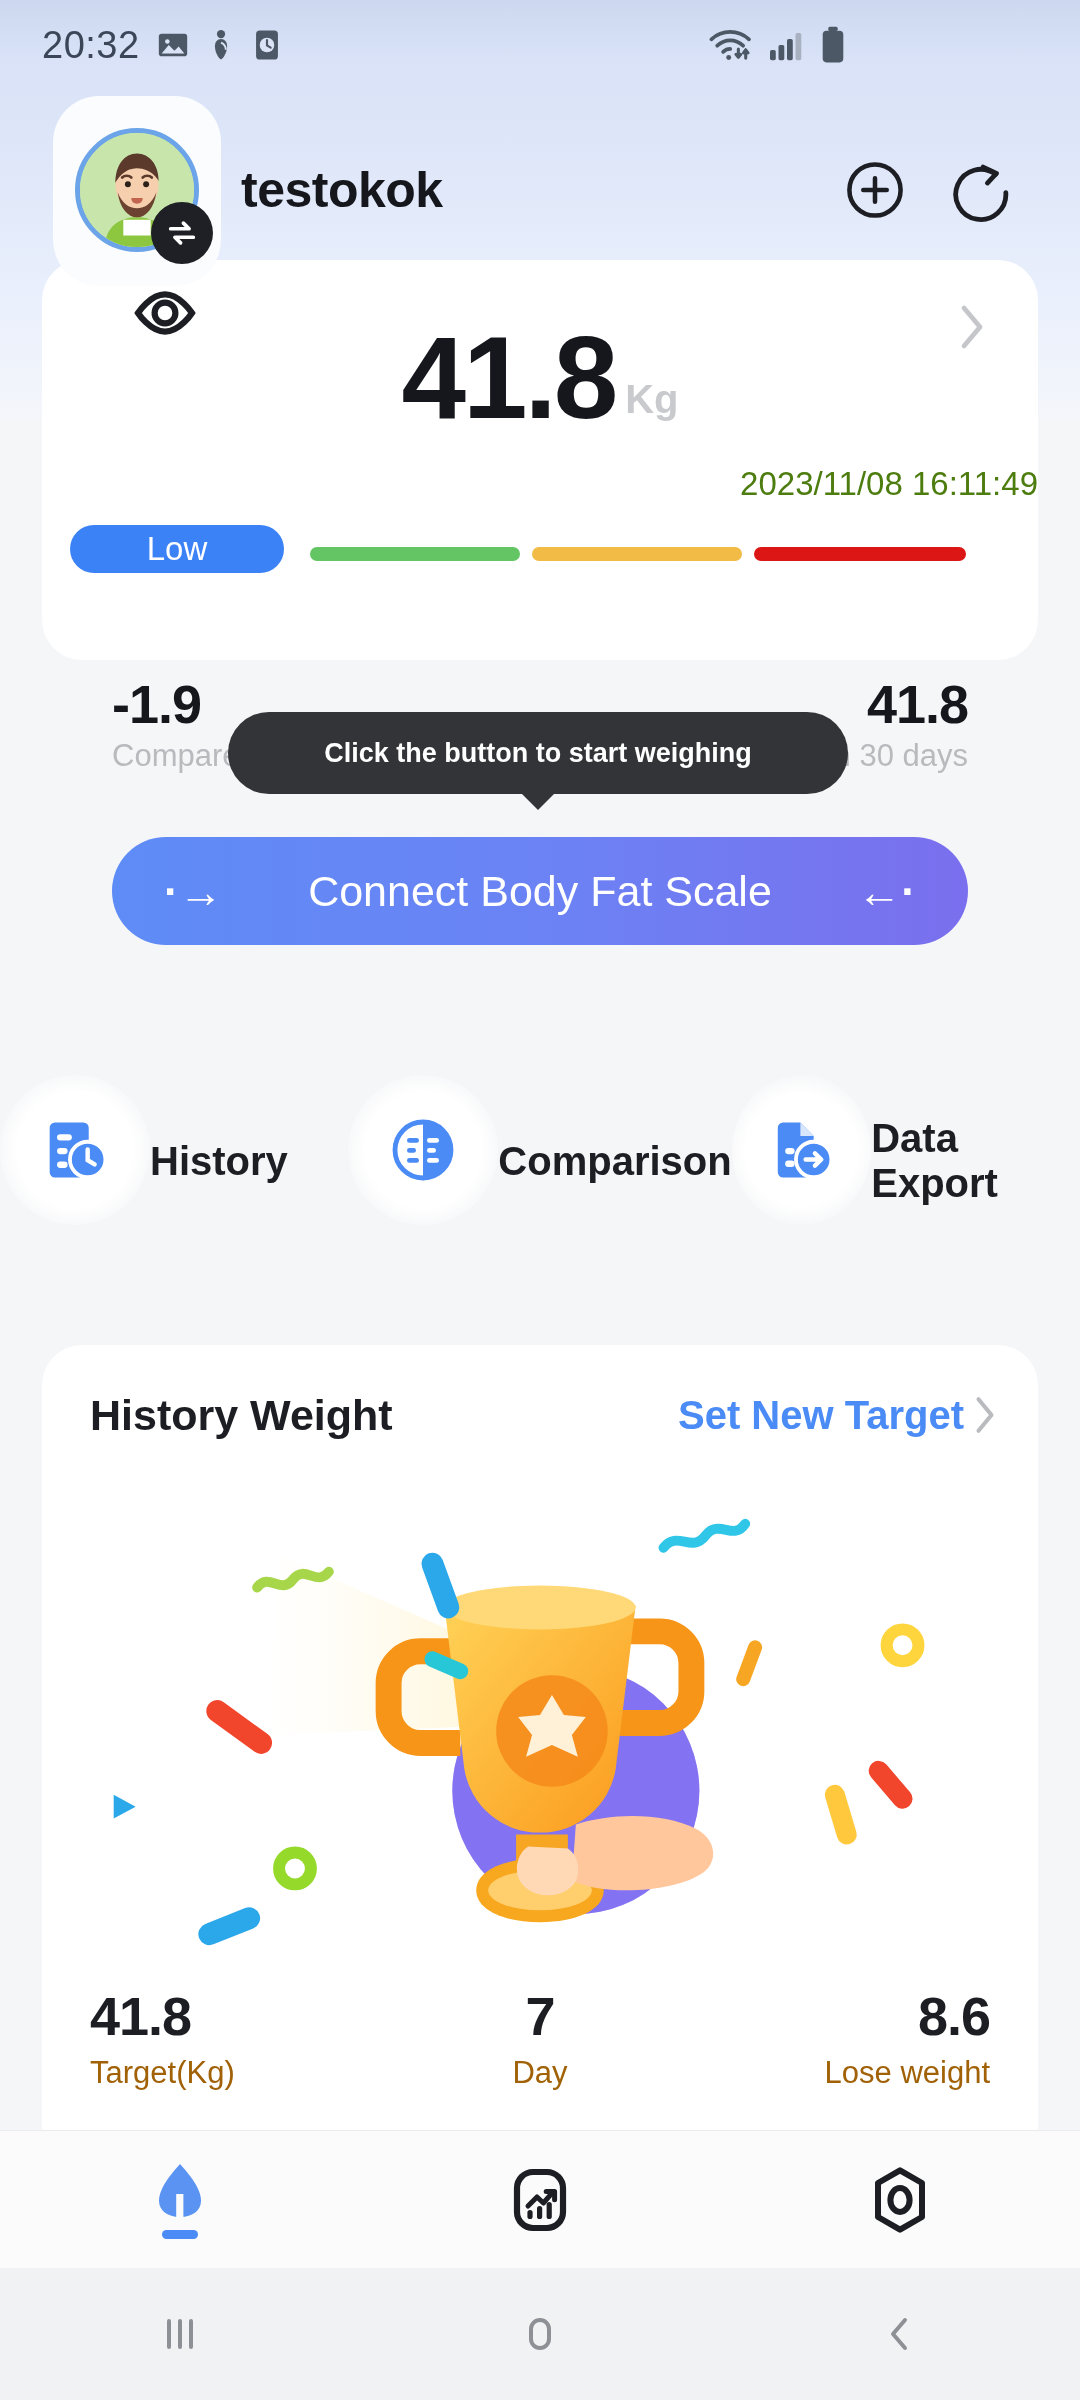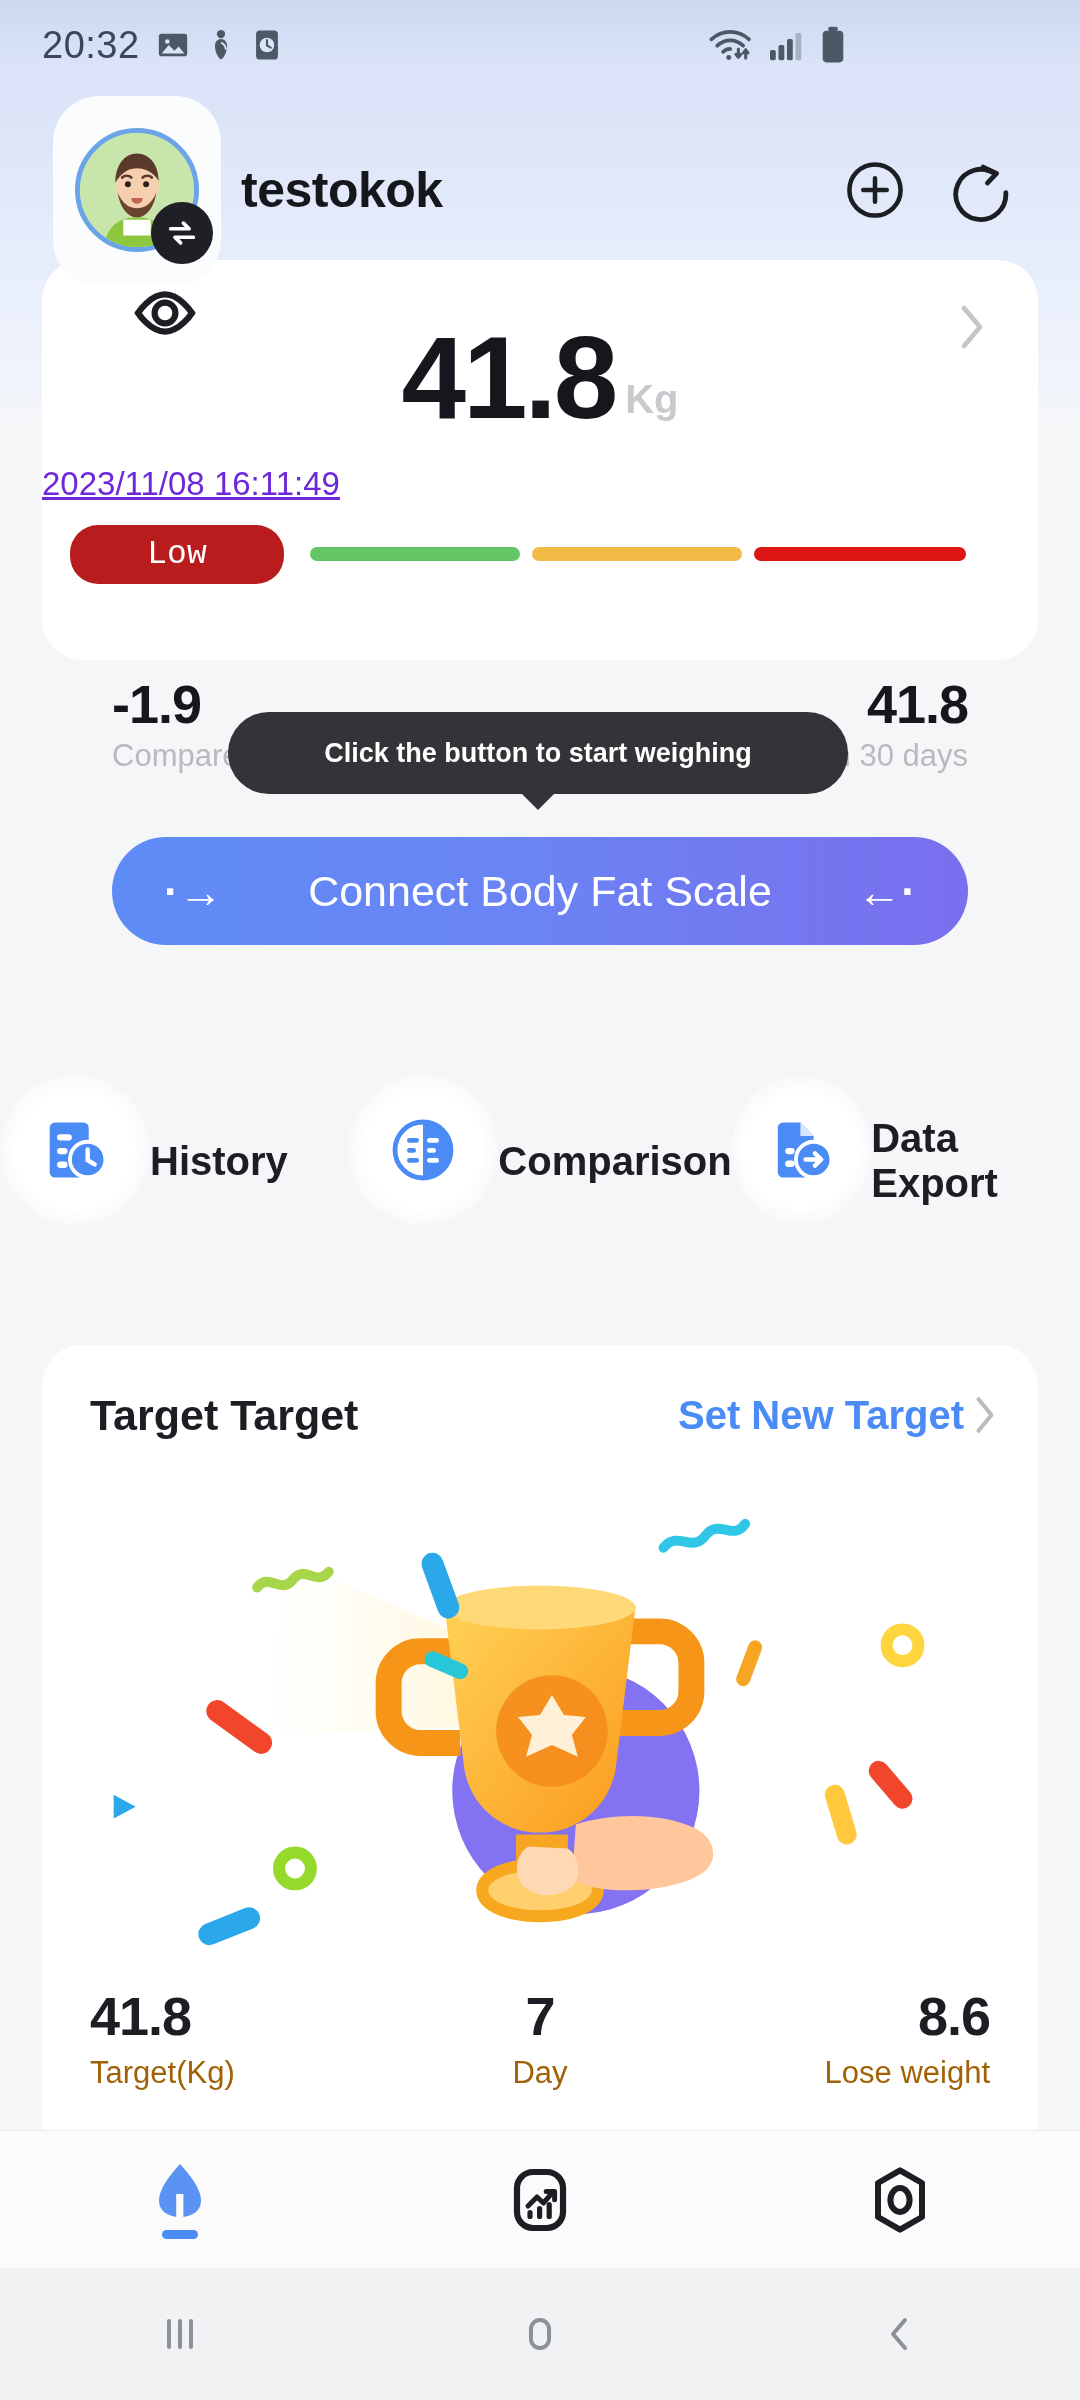--- a/index.html
+++ b/index.html
@@ -64,30 +64,30 @@
   }
   .eye { position:absolute; left:90px; top:30px; }
   .weight-center {
     position:absolute; left:0; right:0; top:0; display:flex;
     align-items:flex-end; justify-content:center; gap:10px;
   }
   .weight-value { font-size:116px; font-weight:bold; color:#15171c; line-height:1; letter-spacing:-3px; }
   .weight-unit { font-size:40px; color:#c9cace; font-weight:bold; padding-bottom:14px; }
   .chev-right { position:absolute; right:50px; top:42px; }
   .timestamp {
-    position:absolute; left:0; width:996px; top:205px; text-align:left;
-    font-size:33px; color:#6d28d9;text-decoration:underline;
+    position:absolute; left:0; width:996px; top:205px; text-align:right;
+    font-size:33px; color:#4d7c0f;
   }
 
   
   .levels { position:absolute; left:28px; top:265px; width:940px; height:56px; }
   .lv-active {
-    position:absolute; left:0; top:0; width:214px; height:59px; border-radius:28px;
-    background:#b91c1c; color:#fff; font-size:33px;
-    display:flex; align-items:center; justify-content:center;font-family:Liberation Mono, monospace;
+    position:absolute; left:0; top:0; width:214px; height:48px; border-radius:28px;
+    background:#3b82f6; color:#fff; font-size:33px;
+    display:flex; align-items:center; justify-content:center;
   }
   .lv-bar { position:absolute; top:22px; height:14px; border-radius:8px; }
 
   
   .cmp-left { position:absolute; left:70px; top:415px; }
   .cmp-right { position:absolute; right:70px; top:415px; text-align:right; }
   .cmp-val { font-size:54px; font-weight:bold; color:#15171c; line-height:1.1; letter-spacing:-1px; }
   .cmp-lbl { font-size:31px; color:#b8babe; margin-top:4px; }
 
   
@@ -334,21 +334,21 @@
           <circle cx="24" cy="22.5" r="8.4" fill="#4a8bf5" stroke="#fff" stroke-width="1.8"></circle>
           <path d="M20.2 22.5h7.2M24.6 19.6l3 2.9-3 2.9" stroke="#fff" stroke-width="2.1" fill="none" stroke-linecap="round" stroke-linejoin="round"></path>
         </svg>
       </div>
       <div class="quick-label">Data Export</div>
     </div>
   </div>
 
   <div class="target-card">
     <div class="tc-head">
-      <span class="tc-title">Target Target</span>
+      <span class="tc-title">History Weight</span>
       <span class="tc-link-wrap">
         <span class="tc-link">Set New Target</span>
         <svg width="26" height="42" viewBox="0 0 14 22">
           <path d="M3.5 2.5l7 8.5-7 8.5" stroke="#b9bbbf" stroke-width="2.2" fill="none" stroke-linecap="round" stroke-linejoin="round"></path>
         </svg>
       </span>
     </div>
 
     <div class="trophy">
       <svg width="996" height="500" viewBox="0 0 500 250">

